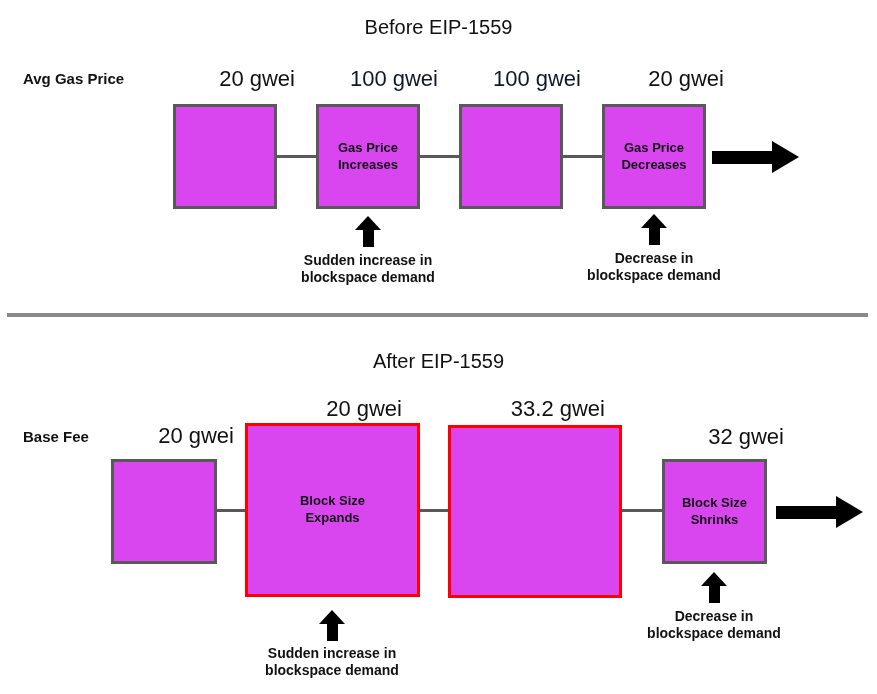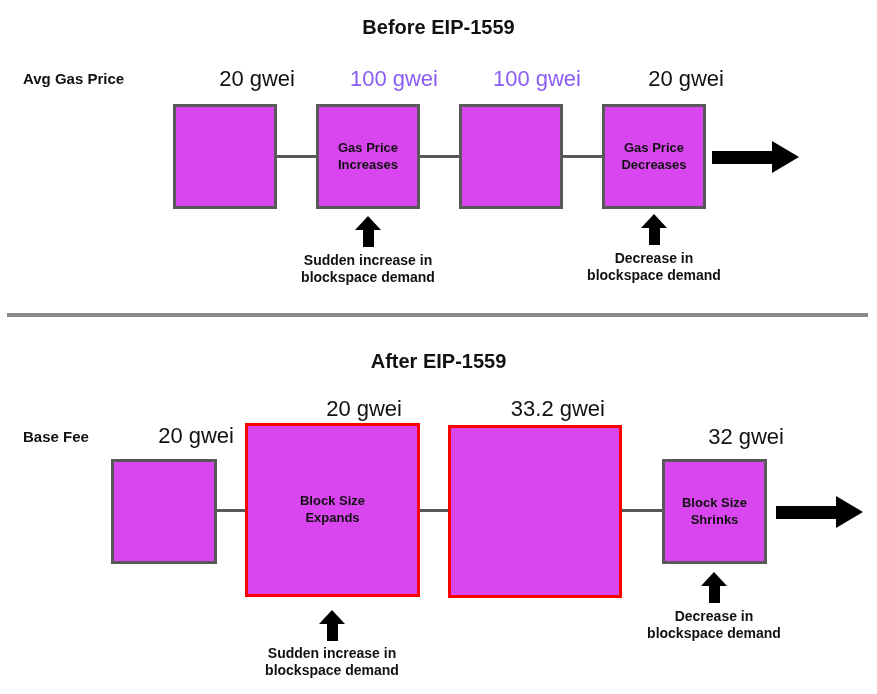--- a/index.html
+++ b/index.html
@@ -6,26 +6,26 @@
   body {
     width: 877px; height: 694px;
     background: #ffffff;
     font-family: "Liberation Sans", sans-serif;
     position: relative;
     overflow: hidden;
     color: #111;
   }
   .abs { position: absolute; }
   .title {
-    font-weight: bold; font-size: 20px;
+    font-weight: normal; font-size: 20px;
     width: 877px; text-align: center; left: 0;
   }
   .rowlabel { font-weight: bold; font-size: 15px; }
   .price { font-size: 22px; width: 140px; text-align: right; white-space: nowrap; }
-  .red { color: #8b5cf6; }
+  .red { color: #0f172a; }
   .box {
     background: #d946ef;
     border: 3px solid #595959;
     box-sizing: border-box;
     display: flex; align-items: center; justify-content: center;
   }
   .box.redborder { border-color: #ff0000; }
   .boxlabel {
     font-weight: bold; font-size: 13px; line-height: 1.3;
     text-align: center; white-space: pre-line;

